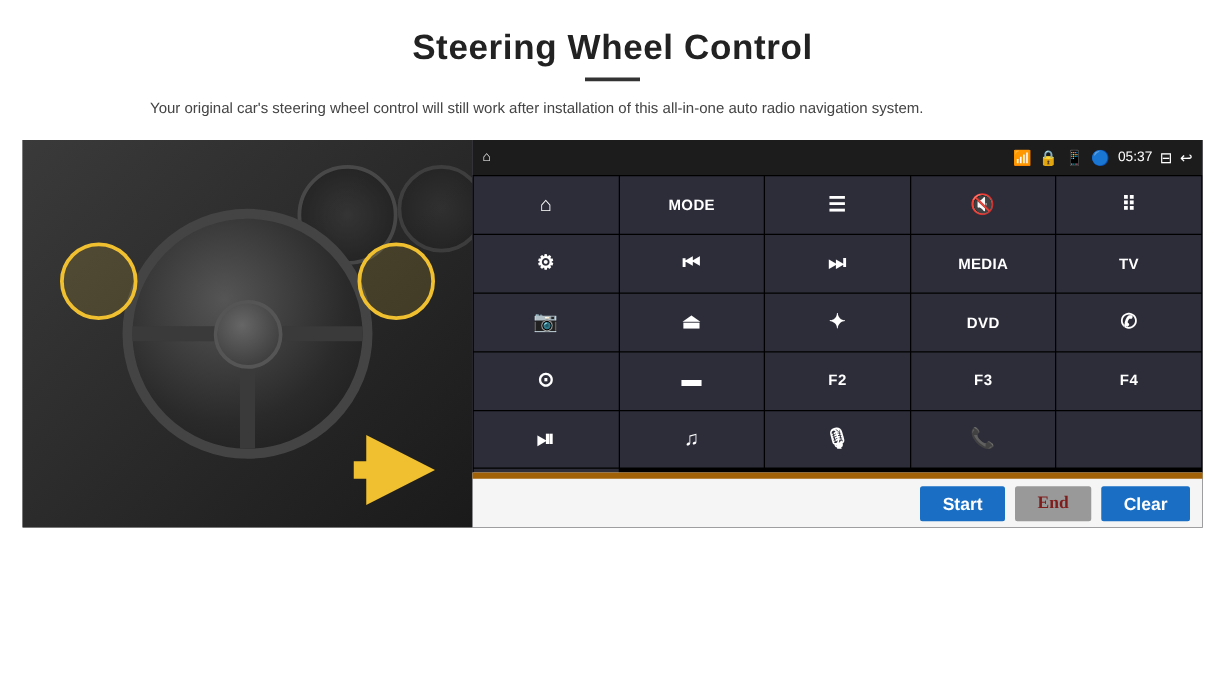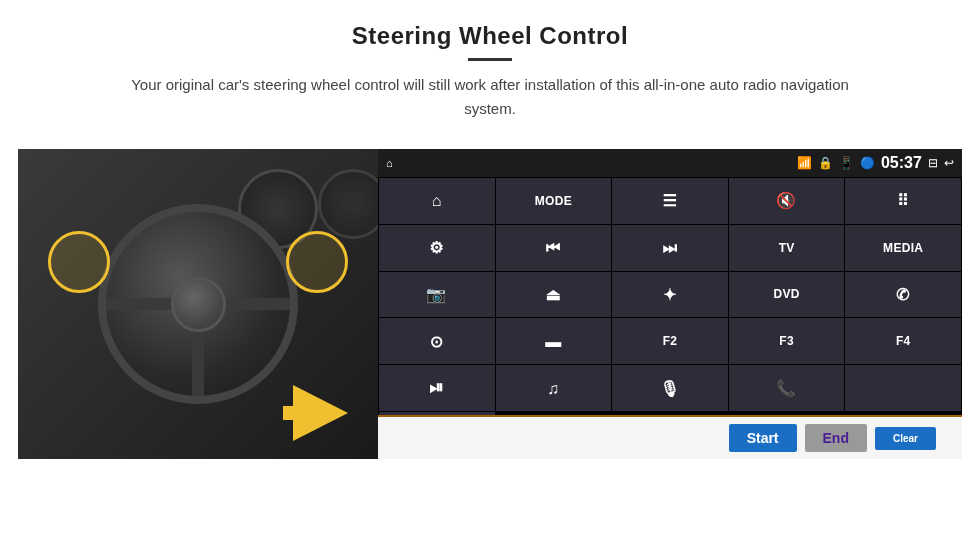--- a/index.html
+++ b/index.html
@@ -6,41 +6,40 @@
     body {
       width: 980px;
       height: 544px;
       background: #fff;
       font-family: Arial, sans-serif;
       overflow: hidden;
     }
 
     .page-title {
       text-align: center;
-      font-size: 24px;
+      font-size: 28px;
       font-weight: 900;
       padding-top: 22px;
       color: #222;
       letter-spacing: 0.5px;
     }
 
     .title-underline {
       width: 44px;
       height: 3px;
       background: #333;
       margin: 8px auto 12px auto;
     }
 
     .subtitle {
-      text-align: center;
-      font-size: 15px;
+      font-size: 12px;
       color: #444;
       line-height: 1.6;
       max-width: 740px;
-      margin: 0 auto 28px auto;
+      margin: 0 auto 16px auto;
     }
 
     .content-area {
       display: flex;
       flex-direction: row;
       margin: 0 18px;
       gap: 0;
     }
 
     .car-image {
@@ -197,22 +196,22 @@
     }
 
     .status-right {
       display: flex;
       align-items: center;
       gap: 6px;
       font-size: 12px;
     }
 
     .status-time {
-      font-weight: bold;
-      font-size: 16px;
+      font-weight: normal;
+      font-size: 11px;
     }
 
     
     .button-grid {
       display: grid;
       grid-template-columns: repeat(5, 1fr);
       grid-template-rows: repeat(6, 1fr);
       flex: 1;
       gap: 1px;
       background: #000;
@@ -234,57 +233,58 @@
       line-height: 1.2;
     }
 
     
     .action-bar {
       background: #f5f5f5;
       height: 44px;
       display: flex;
       align-items: center;
       justify-content: flex-end;
-      padding: 0 26px;
+      padding: 0 10px;
       gap: 8px;
-      border-top: 2px solid #a16207;
+      border-top: 5px solid #a16207;
       position: absolute;
       bottom: 0;
       left: 0;
       right: 0;
     }
 
     .btn-start {
       background: #1a6fc4;
       color: white;
       border: none;
       padding: 6px 18px;
       font-size: 14px;
       font-weight: 600;
       cursor: pointer;
       border-radius: 2px;
     }
 
     .btn-end {
       background: #999;
-      color: #4c1d95;
+      color: #7f1d1d;
       border: none;
       padding: 6px 18px;
       font-size: 14px;
       font-weight: 600;
       cursor: pointer;
       border-radius: 2px;
+      font-family: Liberation Serif, serif;
     }
 
     .btn-clear {
       background: #1a6fc4;
       color: white;
       border: none;
       padding: 6px 18px;
-      font-size: 10px;
+      font-size: 14px;
       font-weight: 600;
       cursor: pointer;
       border-radius: 2px;
     }
   </style>
 </head>
 <body>
 
 <h1 class="page-title">Steering Wheel Control</h1>
 <div class="title-underline"></div>
@@ -333,22 +333,22 @@
 
     <div class="button-grid" id="button-grid">
     <div class="btn-cell" style="font-size: 16px;">⌂</div>
         <div class="btn-cell">MODE</div>
         <div class="btn-cell" style="font-size: 16px;">☰</div>
         <div class="btn-cell" style="font-size: 16px;">🔇</div>
         <div class="btn-cell" style="font-size: 16px;">⠿</div>
         <div class="btn-cell" style="font-size: 16px;">⚙</div>
         <div class="btn-cell" style="font-size: 16px;">⏮</div>
         <div class="btn-cell" style="font-size: 16px;">⏭</div>
+        <div class="btn-cell">MEDIA</div>
         <div class="btn-cell">TV</div>
-        <div class="btn-cell">MEDIA</div>
         <div class="btn-cell" style="font-size: 16px;">📷</div>
         <div class="btn-cell" style="font-size: 16px;">⏏</div>
         <div class="btn-cell" style="font-size: 16px;">✦</div>
         <div class="btn-cell">DVD</div>
         <div class="btn-cell" style="font-size: 16px;">✆</div>
         <div class="btn-cell" style="font-size: 16px;">⊙</div>
         <div class="btn-cell" style="font-size: 16px;">▬</div>
         <div class="btn-cell">F2</div>
         <div class="btn-cell">F3</div>
         <div class="btn-cell">F4</div>

